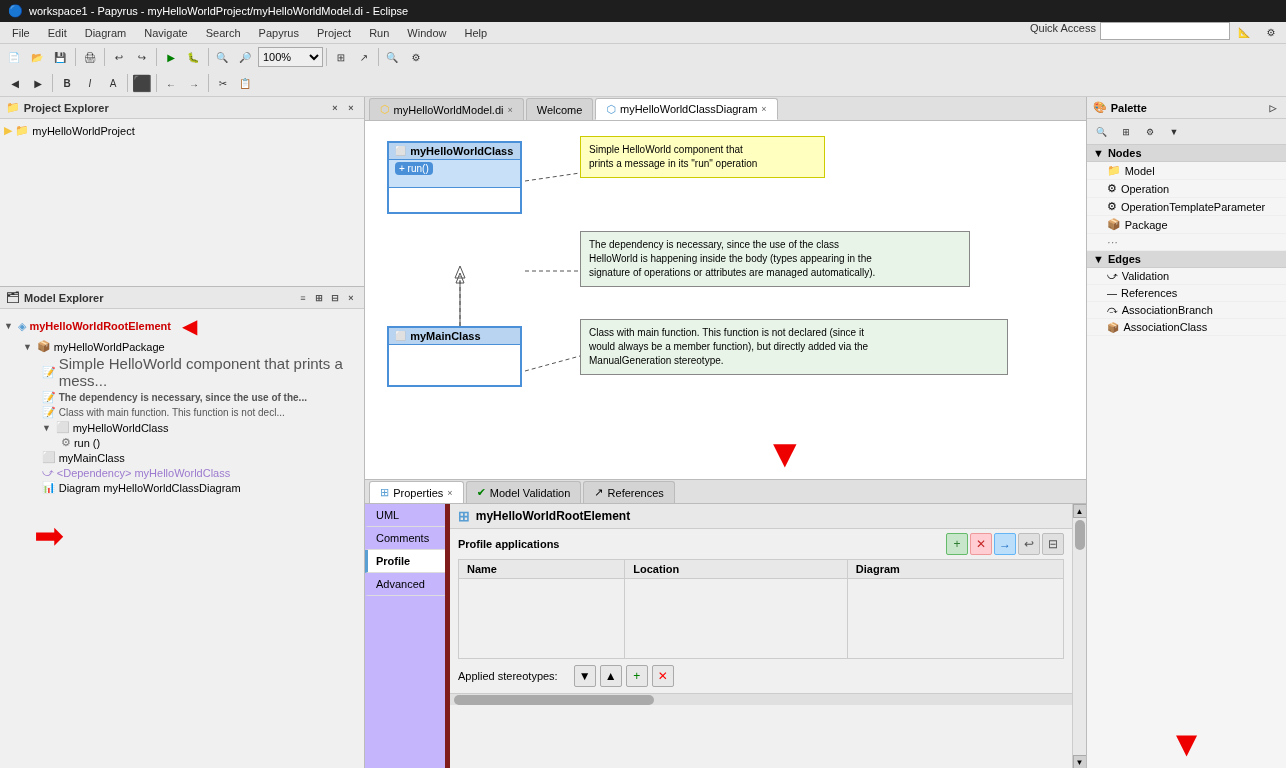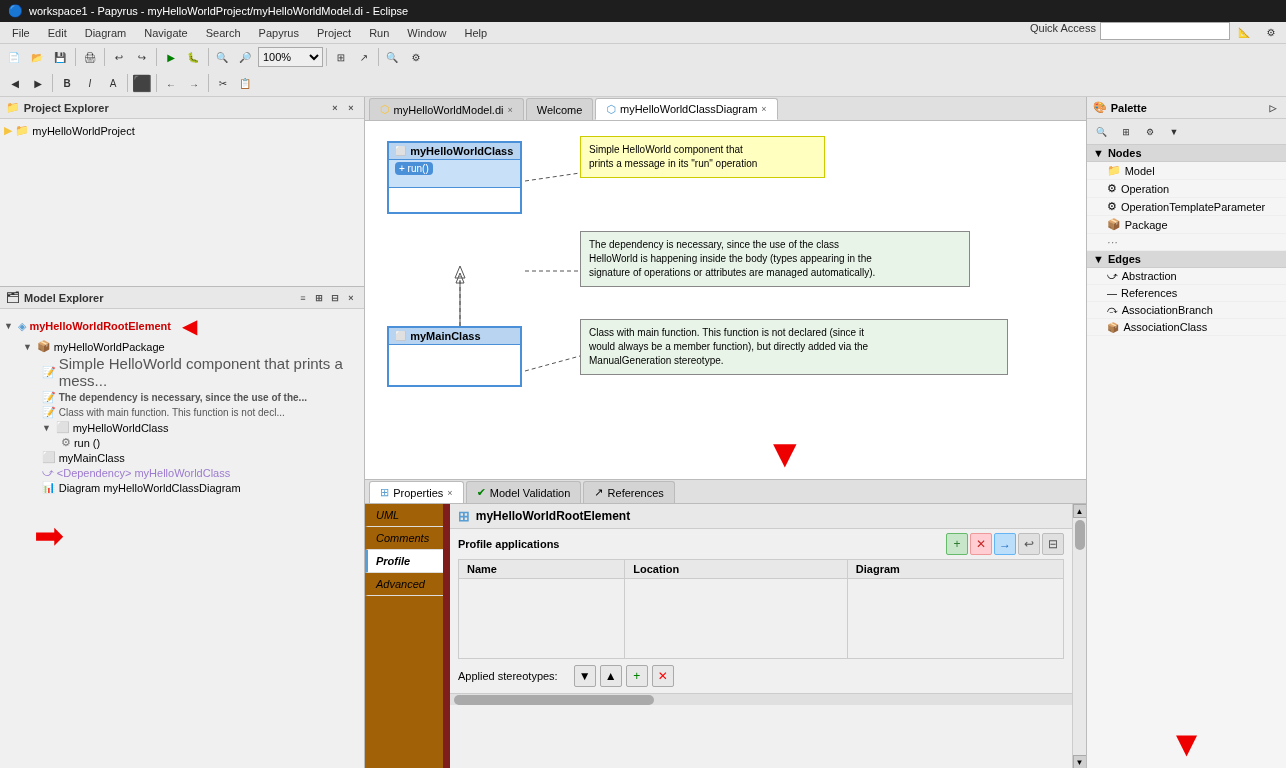--- a/index.html
+++ b/index.html
@@ -280,23 +280,23 @@
     
     .properties-content {
       display: flex;
       flex: 1;
       overflow: hidden;
     }
 
     
     .props-tab-strip {
       width: 85px;
-      border-right: 7px solid #7f1d1d;
-      background: #a16207;
-      display: flex; flex-direction: column; font-style: italic;
+      border-right: 5px solid #7f1d1d;
+      background: #c4b5fd;
+      display: flex; flex-direction: column;
     }
     .props-tab {
       padding: 5px 8px;
       font-size: 11px;
       cursor: pointer;
       border-bottom: 1px solid #ddd;
       border-left: 3px solid transparent;
     }
     .props-tab.active {
       background: #fff;
@@ -777,21 +777,21 @@
       <div class="palette-item" style="color:#777; font-style:italic;">
         <span>···</span>
       </div>
 
       <div class="palette-section-header">
         <span>▼</span>
         <span>Edges</span>
       </div>
       <div class="palette-item">
         <span style="font-size:10px;">⤻</span>
-        <span>Abstraction</span>
+        <span>Validation</span>
       </div>
       <div class="palette-item">
         <span style="font-size:10px;">—</span>
         <span>References</span>
       </div>
       <div class="palette-item">
         <span style="font-size:10px;">⤼</span>
         <span>AssociationBranch</span>
       </div>
       <div class="palette-item">

